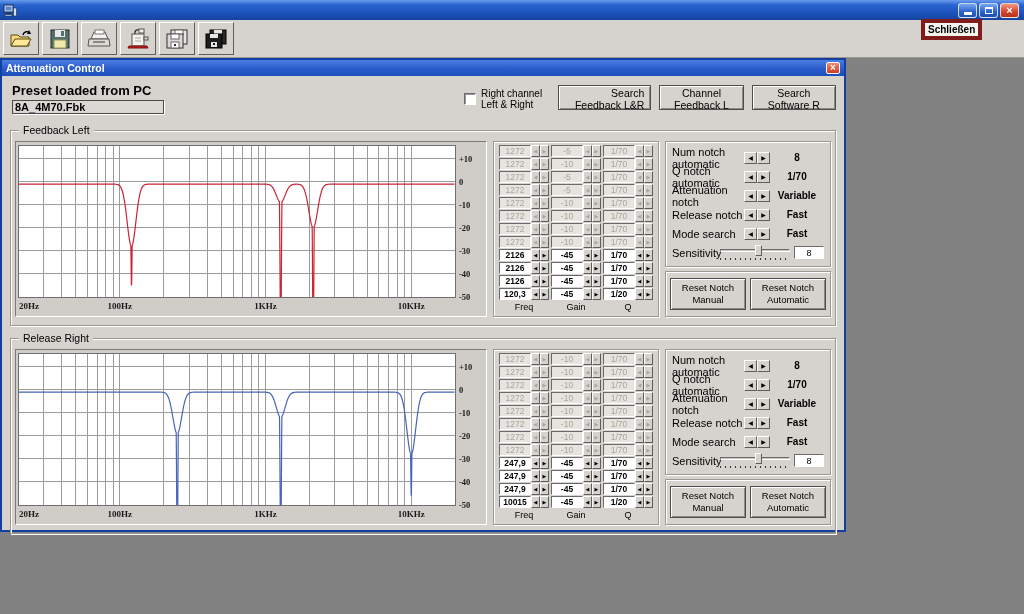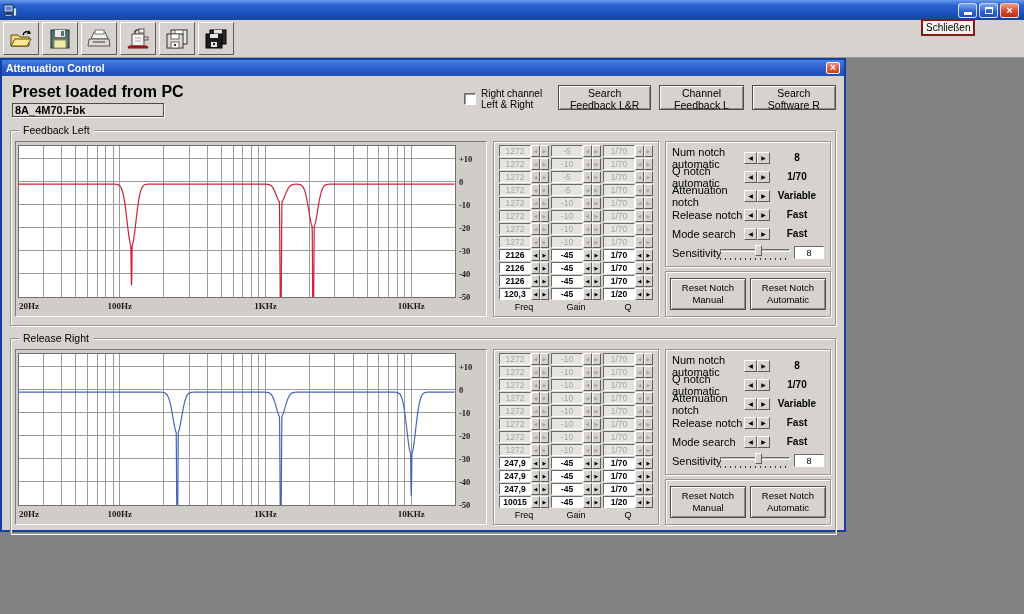--- a/index.html
+++ b/index.html
@@ -24,47 +24,47 @@
 
   .toolbar{position:absolute;left:0;top:20px;width:1024px;height:38px;background:#d6d3ce;
     border-bottom:1px solid #9a9792;display:flex;align-items:center;gap:3px;padding:0 3px;}
   .tb-btn{width:36px;height:33px;background:#d6d3ce;
     border:1px solid;border-color:#ffffff #5f5d58 #5f5d58 #ffffff;
     display:flex;align-items:center;justify-content:center;padding:0;}
   .tb-btn svg{display:block;}
 
   .client{position:absolute;left:0;top:58px;width:1024px;height:556px;background:#828282;}
 
-  .tooltip{position:absolute;left:921px;top:19px;background:#f4f3ee;border:2px solid #7f1d1d;
-    font-size:10px;padding:1px 3px;color:#000;z-index:60;}
+  .tooltip{position:absolute;left:921px;top:19px;background:#f4f3ee;border:4px solid #7f1d1d;
+    font-size:10px;padding:1px 3px;color:#000;z-index:60;font-weight:bold;}
 
   
   .dialog{position:absolute;left:0;top:58px;width:846px;height:474px;z-index:20;
     background:#d6d3ce;border:2px solid #1340a0;display:flex;flex-direction:column;}
   .dlg-title{height:16px;flex:none;display:flex;align-items:center;padding:0 4px;
     background:linear-gradient(180deg,#4a7ee0,#2a5ccc 55%,#1c4fb8);color:#fff;
     font-weight:bold;font-size:10.5px;}
   .dlg-close{margin-left:auto;width:14px;height:12px;border:1px solid #fff;border-radius:2px;
     background:linear-gradient(180deg,#ef8973,#cf3a1c);color:#fff;font-size:10px;line-height:1;
     display:flex;align-items:center;justify-content:center;font-weight:bold;}
   .dlg-body{flex:1;padding:4px 4px 4px;display:flex;flex-direction:column;}
 
   .top-row{display:flex;align-items:flex-start;margin:2px 4px 8px 6px;height:40px;}
   .preset{width:452px;flex:none;}
-  .preset-label{font-weight:bold;font-size:16px;margin:1px 0 2px;}
+  .preset-label{font-weight:bold;font-size:13px;margin:1px 0 2px;}
   .preset-box{width:152px;height:14px;background:#dcd9d4;border:1px solid #4a4a4a;
     box-shadow:1px 1px 0 #ffffff;font-weight:bold;font-size:11px;line-height:13px;padding:0 2px;}
   .linkbox{width:92px;flex:none;display:flex;gap:5px;align-items:center;margin-top:6px;}
   .cb{width:12px;height:12px;flex:none;background:#fff;border:1px solid;
     border-color:#6a6a6a #fff #fff #6a6a6a;box-shadow:inset 1px 1px 0 #9a9a9a;}
   .cb-label{font-size:10px;line-height:11px;}
   .btn{font-family:"Liberation Sans",sans-serif;background:#d6d3ce;color:#000;
     border:1px solid #4f4d49;box-shadow:inset 1px 1px 0 #fff,inset -1px -1px 0 #8d8b86;}
   .search-btn{height:25px;font-size:10.5px;margin-top:3px;}
-  .search-btn.b0{width:102px;margin-left:2px;}
+  .search-btn.b0{width:102px;margin-left:2px;text-align:right;}
   .search-btn.b1,.search-btn.b2{width:92px;margin-left:8px;}
 
   .channel-group{position:relative;margin:0 4px 12px 4px;height:196px;flex:none;
     border:1px solid #9b9890;box-shadow:1px 1px 0 #ffffff,inset 1px 1px 0 #ffffff;
     padding:10px 4px 4px 4px;display:flex;gap:6px;}
   .legend{position:absolute;top:-7px;left:8px;background:#d6d3ce;padding:0 4px;font-size:10.5px;}
 
   .graph-wrap{width:472px;height:176px;flex:none;background:#d0cdc8;
     border:1px solid;border-color:#7d7b77 #ffffff #ffffff #7d7b77;padding:1px;}
   .graph-svg{display:block;}

